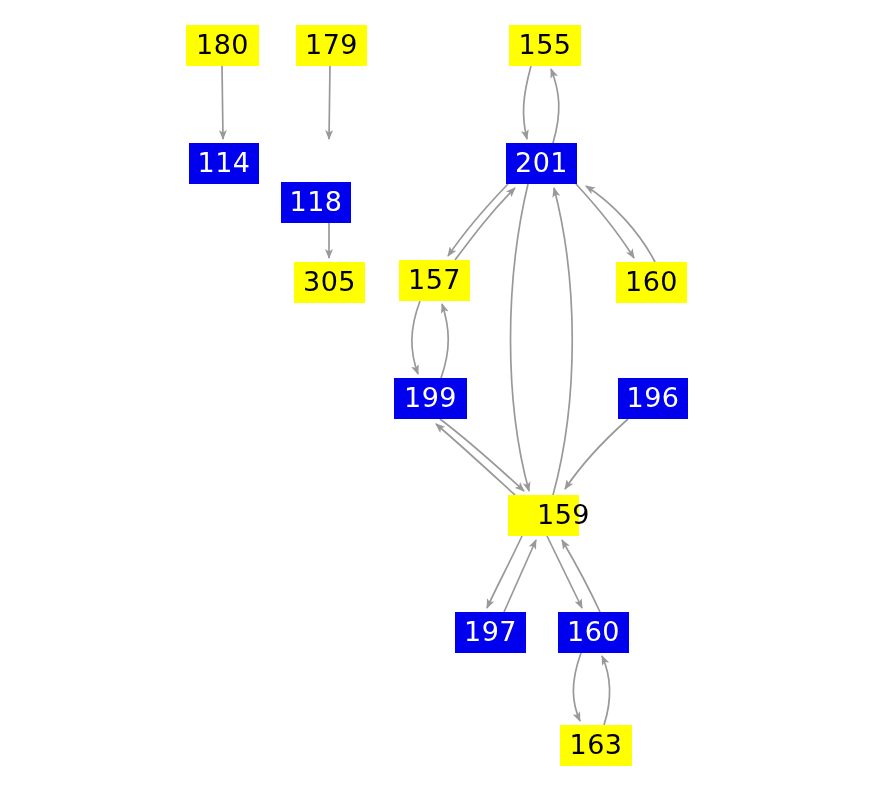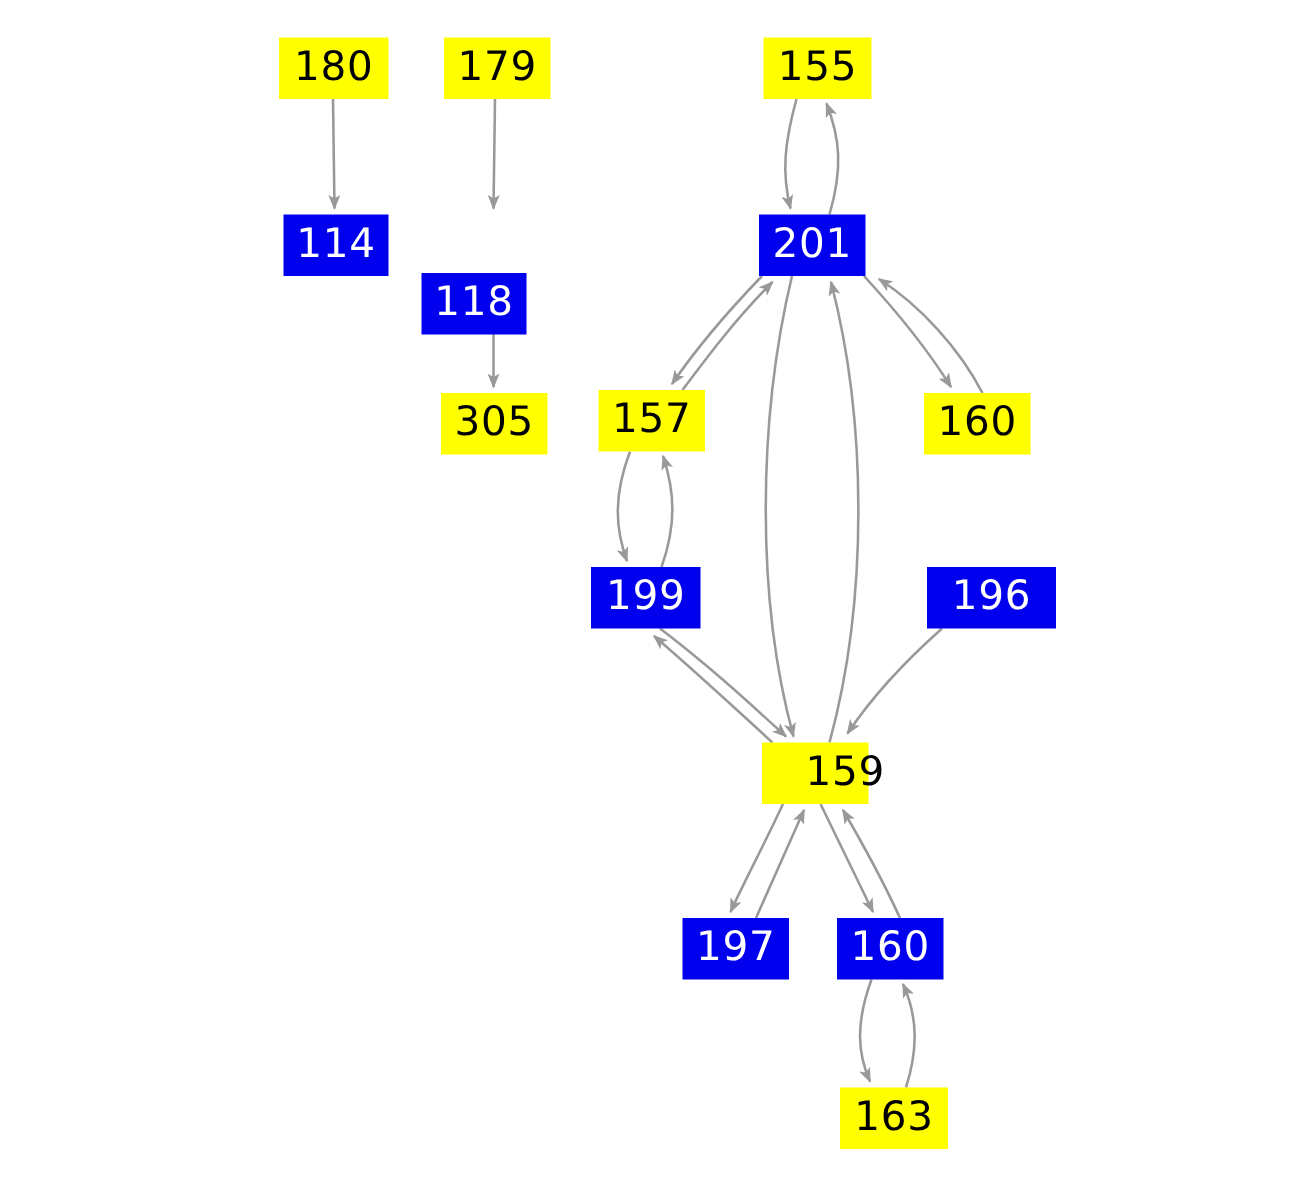--- a/index.html
+++ b/index.html
@@ -130,21 +130,21 @@
   </div>
 
   <div class="graph-node node-yellow" style="left:616px; top:262px; width:71px; height:41px;">
     <span class="node-label">160</span>
   </div>
 
   <div class="graph-node node-blue" style="left:394px; top:378px; width:73px; height:41px;">
     <span class="node-label">199</span>
   </div>
 
-  <div class="graph-node node-blue" style="left:618px; top:378px; width:86px; height:41px;">
+  <div class="graph-node node-blue" style="left:618px; top:378px; width:70px; height:41px;">
     <span class="node-label">196</span>
   </div>
 
   <div class="graph-node node-yellow" style="left:508px; top:495px; width:71px; height:41px;padding-left:40px;">
     <span class="node-label">159</span>
   </div>
 
   <div class="graph-node node-blue" style="left:455px; top:612px; width:71px; height:41px;">
     <span class="node-label">197</span>
   </div>

